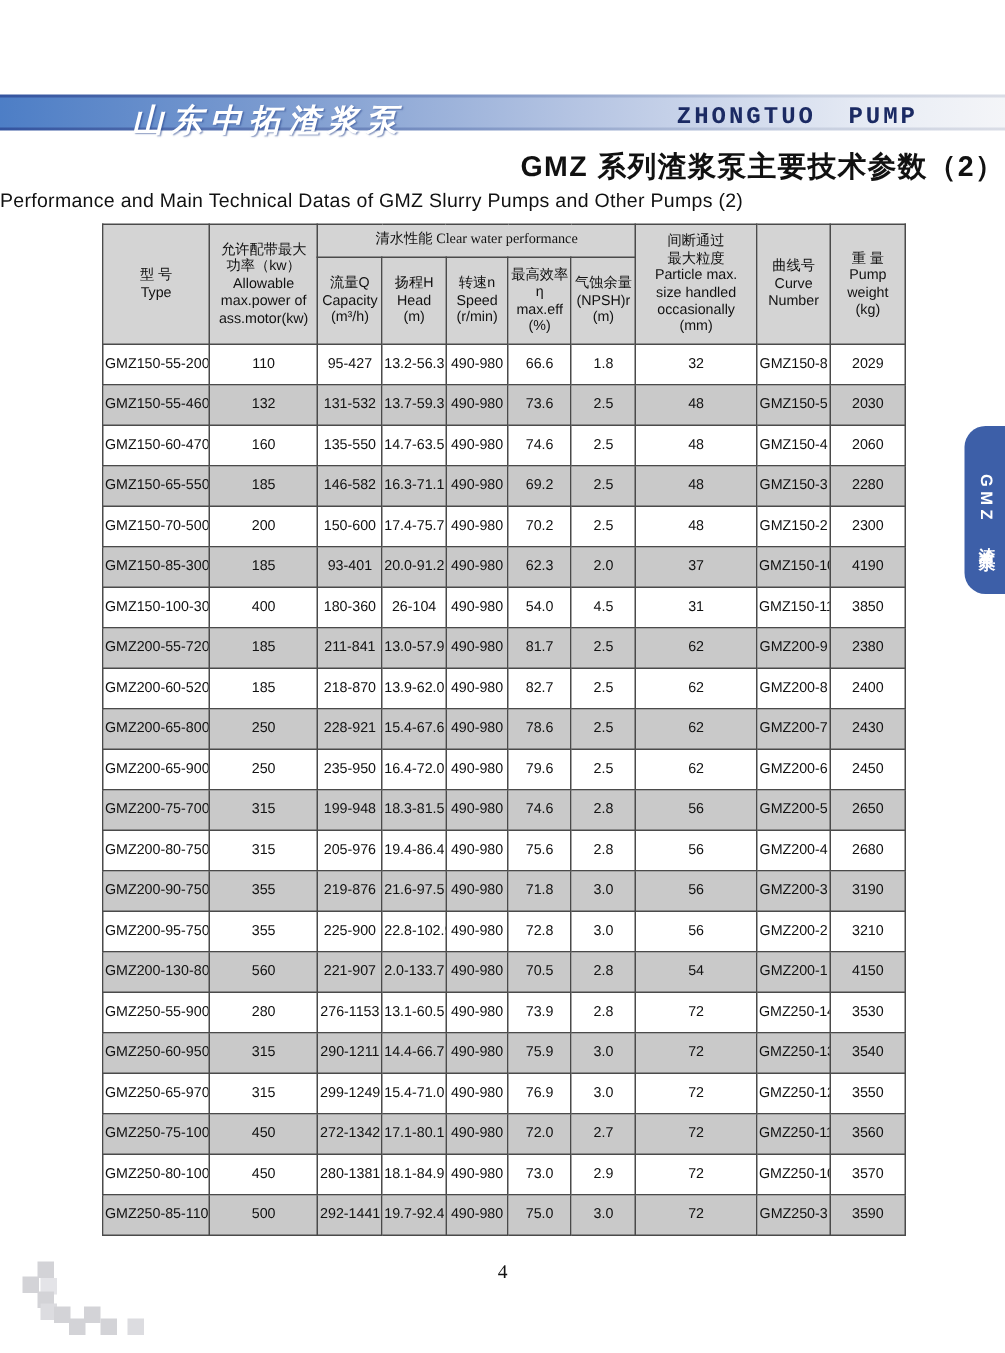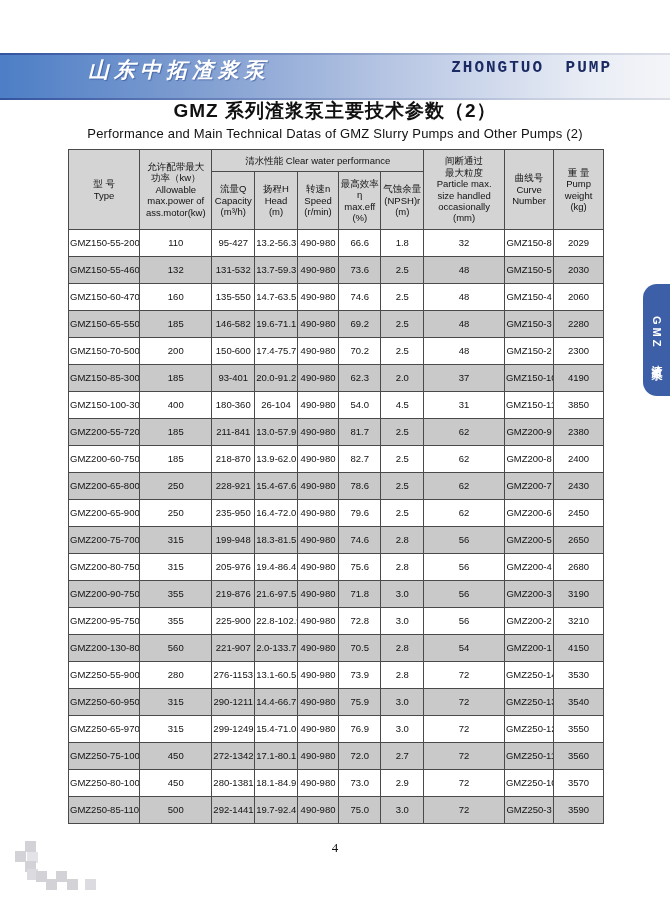--- a/index.html
+++ b/index.html
@@ -7,21 +7,21 @@
     position:relative;
     width:670px;height:902px;
     background:#ffffff;
     margin:0 auto;
     overflow:hidden;
     font-family:"Liberation Sans",sans-serif;
     color:#111;
   }
   
   .banner-outer{
-    position:absolute;left:0;top:53px;right:0;height:47px;
+    position:absolute;left:0;top:63px;right:0;height:24px;
     background:linear-gradient(to right,#34549f,#7c93c4 45%,#c7cfe0 80%,#dadde6);
     padding:0;
   }
   .banner-inner{
     position:absolute;left:0;top:2px;right:0;bottom:2px;
     background:linear-gradient(to right,#4d7ec6,#7d9cd0 28%,#b6c5e3 58%,#e9edf5 88%,#f4f5f8);
   }
   .banner-logo{
     position:absolute;left:88px;top:3px;
     color:#ffffff;font-weight:bold;font-size:21px;letter-spacing:5px;
@@ -31,45 +31,45 @@
   }
   .banner-company{
     position:absolute;right:58px;top:6px;
     font-family:Liberation Mono, monospace;
     font-weight:bold;font-size:16px;color:#1b2a63;
     letter-spacing:2px;word-spacing:10px;white-space:nowrap;
   }
   
   .title{
     position:absolute;top:98px;left:0;width:100%;
-    text-align:center;font-size:19px;font-weight:bold;letter-spacing:1px;
+    text-align:right;font-size:19px;font-weight:bold;letter-spacing:1px;
   }
   .subtitle{
     position:absolute;top:126px;left:0;width:100%;
-    text-align:center;font-size:13px;letter-spacing:0.2px;
+    text-align:left;font-size:13px;letter-spacing:0.2px;
   }
   
   .table-wrap{position:absolute;left:68px;top:149px;width:536px;}
   table.spec{
     border-collapse:collapse;table-layout:fixed;width:100%;
     font-size:9.5px;line-height:1.2;
   }
   table.spec th,table.spec td{
     border:1px solid #4a4a4a;
     text-align:center;vertical-align:middle;
     padding:0 1px;
     overflow:hidden;
   }
   table.spec th{
     background:#d4d4d4;
     font-weight:normal;
     white-space:pre-line;
     font-size:9.5px;
   }
-  th.group-h{height:21px;}
+  th.group-h{height:21px;font-family:Liberation Serif, serif;}
   tr.subhead th{height:57px;}
   table.spec td{height:26px;white-space:nowrap;}
   tbody tr:nth-child(even) td{background:#c9c9c9;}
   tbody tr:nth-child(odd) td{background:#ffffff;}
   
   .side-tab{
     position:absolute;right:0;top:284px;width:27px;height:112px;
     background:#3d5fa8;
     border-radius:14px 0 0 14px;
     color:#fff;
@@ -189,21 +189,21 @@
             <td>74.6</td>
             <td>2.5</td>
             <td>48</td>
             <td>GMZ150-4</td>
             <td>2060</td>
           </tr>
           <tr>
             <td>GMZ150-65-550</td>
             <td>185</td>
             <td>146-582</td>
-            <td>19.6-71.1</td>
+            <td>16.3-71.1</td>
             <td>490-980</td>
             <td>69.2</td>
             <td>2.5</td>
             <td>48</td>
             <td>GMZ150-3</td>
             <td>2280</td>
           </tr>
           <tr>
             <td>GMZ150-70-500</td>
             <td>200</td>
@@ -246,21 +246,21 @@
             <td>211-841</td>
             <td>13.0-57.9</td>
             <td>490-980</td>
             <td>81.7</td>
             <td>2.5</td>
             <td>62</td>
             <td>GMZ200-9</td>
             <td>2380</td>
           </tr>
           <tr>
-            <td>GMZ200-60-750</td>
+            <td>GMZ200-60-520</td>
             <td>185</td>
             <td>218-870</td>
             <td>13.9-62.0</td>
             <td>490-980</td>
             <td>82.7</td>
             <td>2.5</td>
             <td>62</td>
             <td>GMZ200-8</td>
             <td>2400</td>
           </tr>

